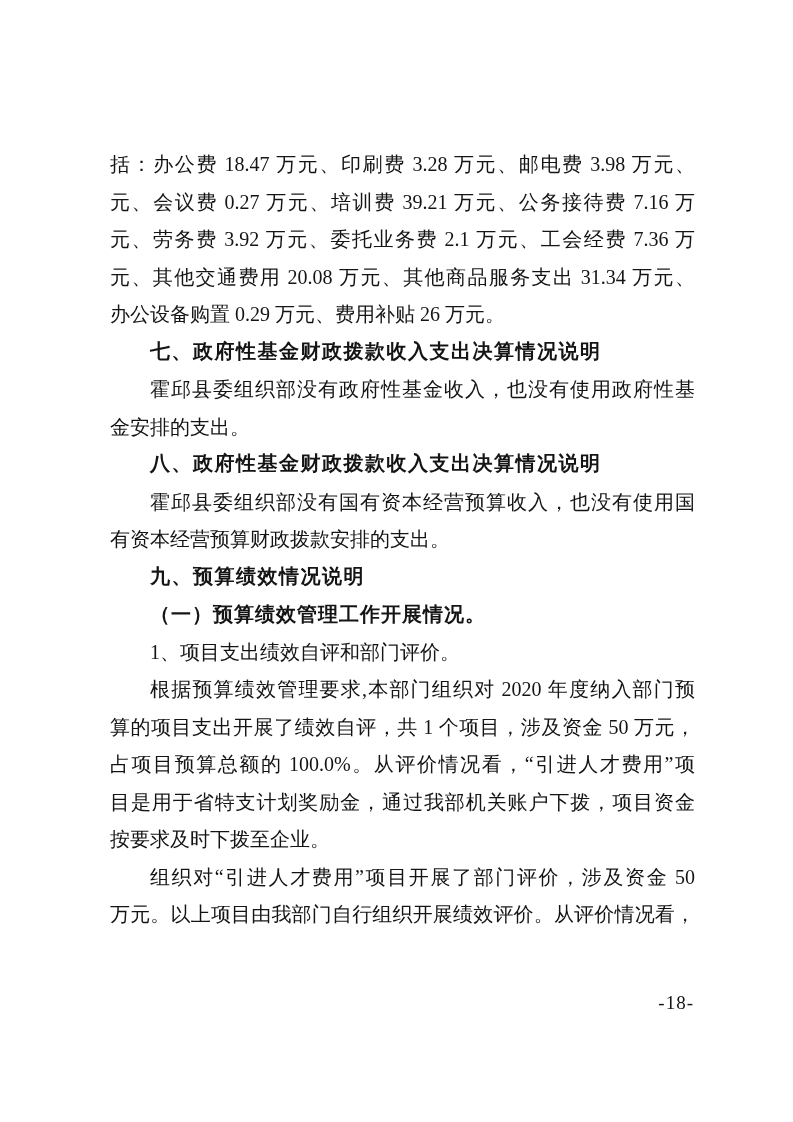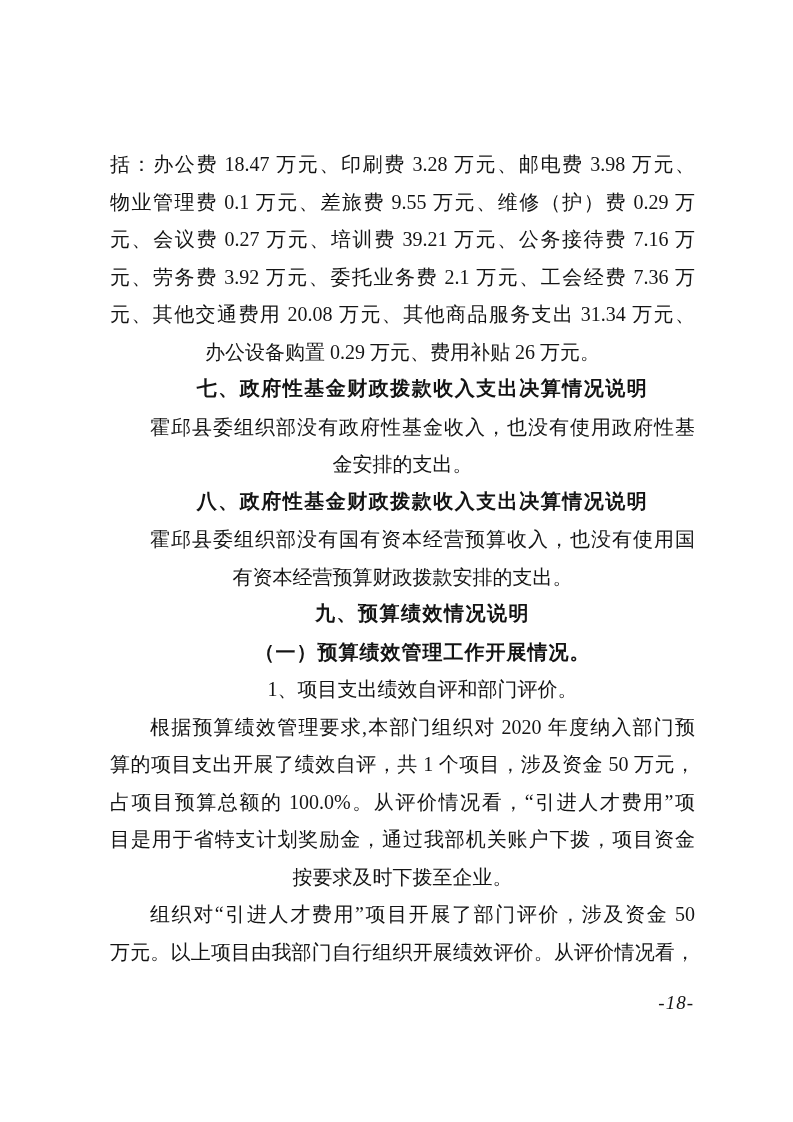--- a/index.html
+++ b/index.html
@@ -20,21 +20,21 @@
     position: absolute;
     left: 110px;
     top: 146px;
     width: 585px;
     font-size: 20px;
   }
   .line {
     height: 37.5px;
     line-height: 37.5px;
     white-space: normal;
-    text-align: center;
+    text-align: left;
   }
   
   .fill {
     text-align: justify;
     text-align-last: justify;
     font-family: Liberation Serif, serif;
     -moz-text-align-last: justify;
   }
   
   .indent {
@@ -53,30 +53,28 @@
   }
   .pagenum {
     position: absolute;
     top: 992px;
     right: 99px;
     font-size: 19px;
     line-height: 22px;
     letter-spacing: 1px;
     font-family: "Liberation Serif", "DejaVu Serif", serif;
     color: #141414;
-    font-style: italic;
   }
 </style>
 </head>
 <body>
 
 <div class="page">
   <div class="text-block">
     <div class="line fill">括：办公费 18.47 万元、印刷费 3.28 万元、邮电费 3.98 万元、</div>
-    <div class="line fill">物业管理费 0.1 万元、差旅费 9.55 万元、维修（护）费 0.29 万</div>
     <div class="line fill">元、会议费 0.27 万元、培训费 39.21 万元、公务接待费 7.16 万</div>
     <div class="line fill">元、劳务费 3.92 万元、委托业务费 2.1 万元、工会经费 7.36 万</div>
     <div class="line fill">元、其他交通费用 20.08 万元、其他商品服务支出 31.34 万元、</div>
     <div class="line">办公设备购置 0.29 万元、费用补贴 26 万元。</div>
     <div class="line heading indent">七、政府性基金财政拨款收入支出决算情况说明</div>
     <div class="line fill indent">霍邱县委组织部没有政府性基金收入，也没有使用政府性基</div>
     <div class="line">金安排的支出。</div>
     <div class="line heading indent">八、政府性基金财政拨款收入支出决算情况说明</div>
     <div class="line fill indent">霍邱县委组织部没有国有资本经营预算收入，也没有使用国</div>
     <div class="line">有资本经营预算财政拨款安排的支出。</div>

